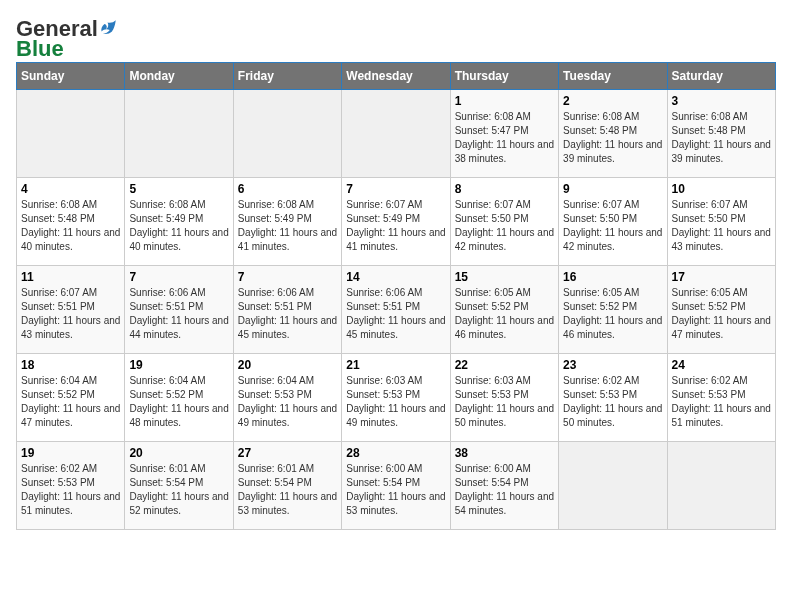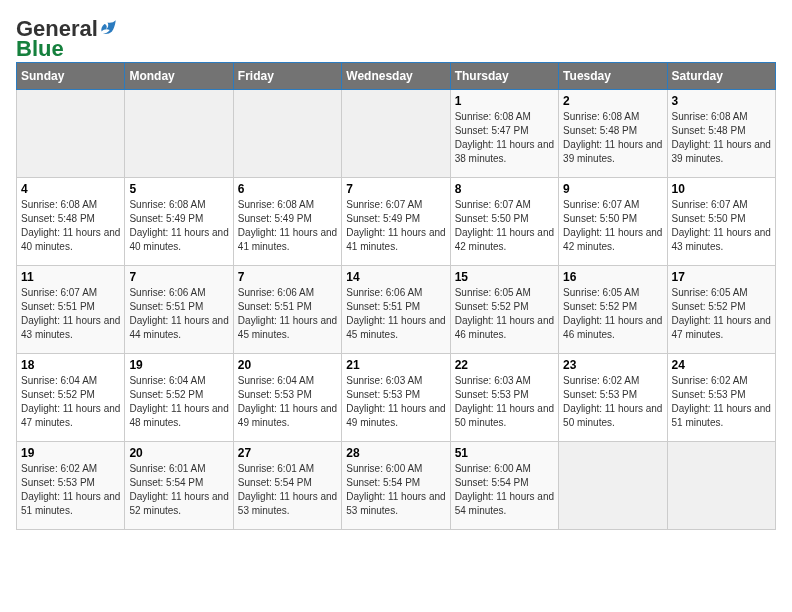--- a/index.html
+++ b/index.html
@@ -239,20 +239,20 @@
         </td>
         <td>
           <span class="day-number">27</span>
           <div class="day-info">Sunrise: 6:01 AM<br>Sunset: 5:54 PM<br>Daylight: 11 hours and 53 minutes.</div>
         </td>
         <td>
           <span class="day-number">28</span>
           <div class="day-info">Sunrise: 6:00 AM<br>Sunset: 5:54 PM<br>Daylight: 11 hours and 53 minutes.</div>
         </td>
         <td>
-          <span class="day-number">51</span>
+          <span class="day-number">38</span>
           <div class="day-info">Sunrise: 6:00 AM<br>Sunset: 5:54 PM<br>Daylight: 11 hours and 54 minutes.</div>
         </td>
         <td class="empty-cell"></td>
         <td class="empty-cell"></td>
       </tr>
     </tbody>
 </table>
 
 </body></html>

